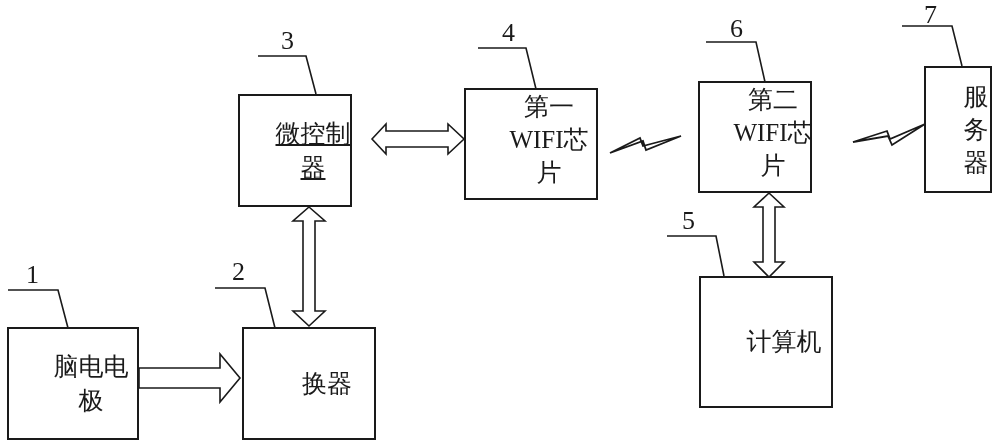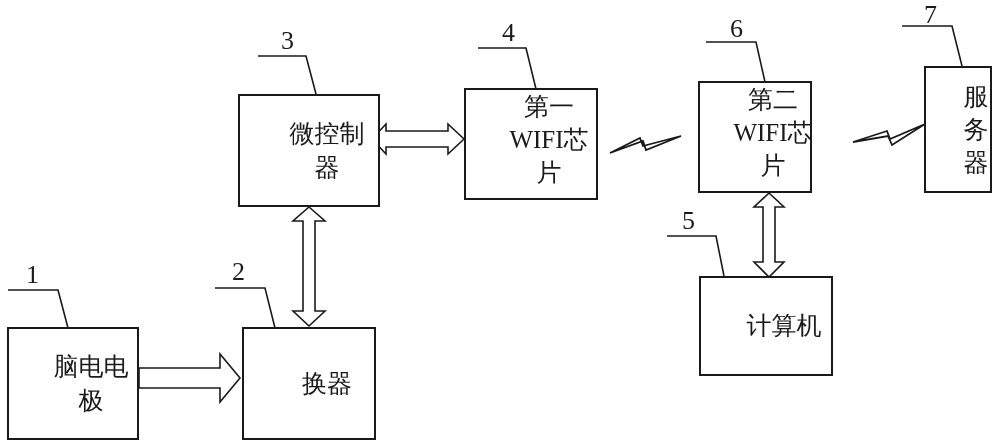--- a/index.html
+++ b/index.html
@@ -48,21 +48,21 @@
 
 <div class="box" style="left:7px;top:327px;width:132px;height:113px;">
   <span class="ln">脑电电</span>
   <span class="ln">极</span>
 </div>
 
 <div class="box" style="left:242px;top:327px;width:134px;height:113px;">
   <span class="ln">换器</span>
 </div>
 
-<div class="box" style="left:238px;top:94px;width:142px;height:113px;">
+<div class="box" style="left:238px;top:94px;width:114px;height:113px;text-decoration:underline;">
   <span class="ln">微控制</span>
   <span class="ln">器</span>
 </div>
 
 <div class="box" style="left:464px;top:88px;width:134px;height:112px;justify-content:flex-start;padding-top:0px;line-height:33px;">
   <span class="ln">第一</span>
   <span class="ln">WIFI芯</span>
   <span class="ln">片</span>
 </div>
 
@@ -71,15 +71,15 @@
   <span class="ln">WIFI芯</span>
   <span class="ln">片</span>
 </div>
 
 <div class="box" style="left:924px;top:66px;width:68px;height:127px;line-height:33px;">
   <span class="ln">服</span>
   <span class="ln">务</span>
   <span class="ln">器</span>
 </div>
 
-<div class="box" style="left:699px;top:276px;width:134px;height:100px;">
+<div class="box" style="left:699px;top:276px;width:134px;height:132px;">
   <span class="ln">计算机</span>
 </div>
 
 </body></html>

